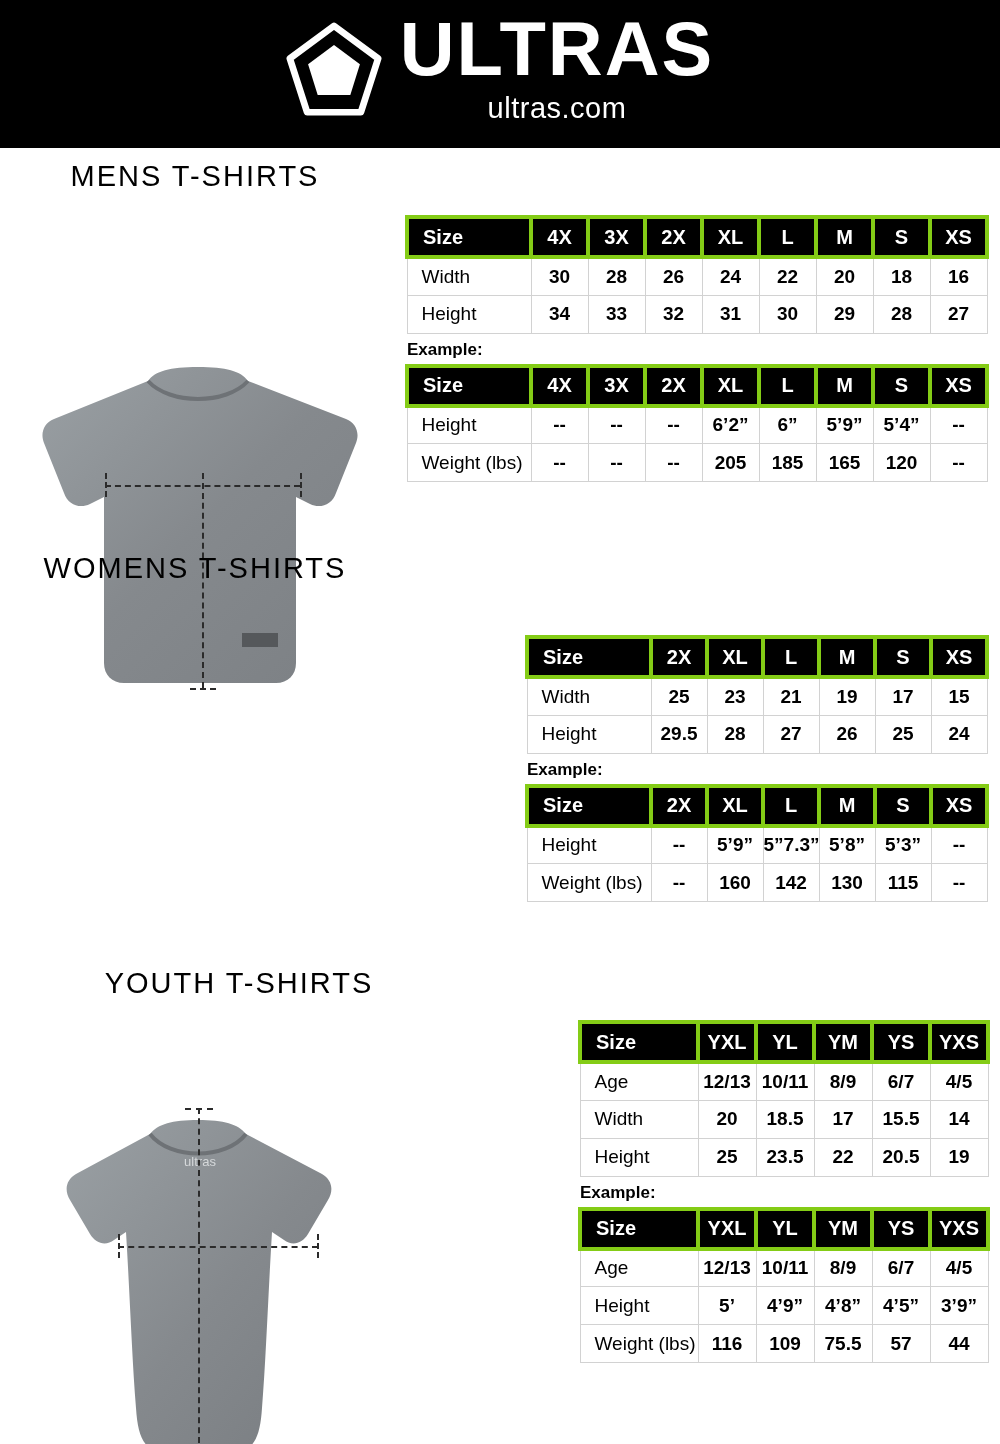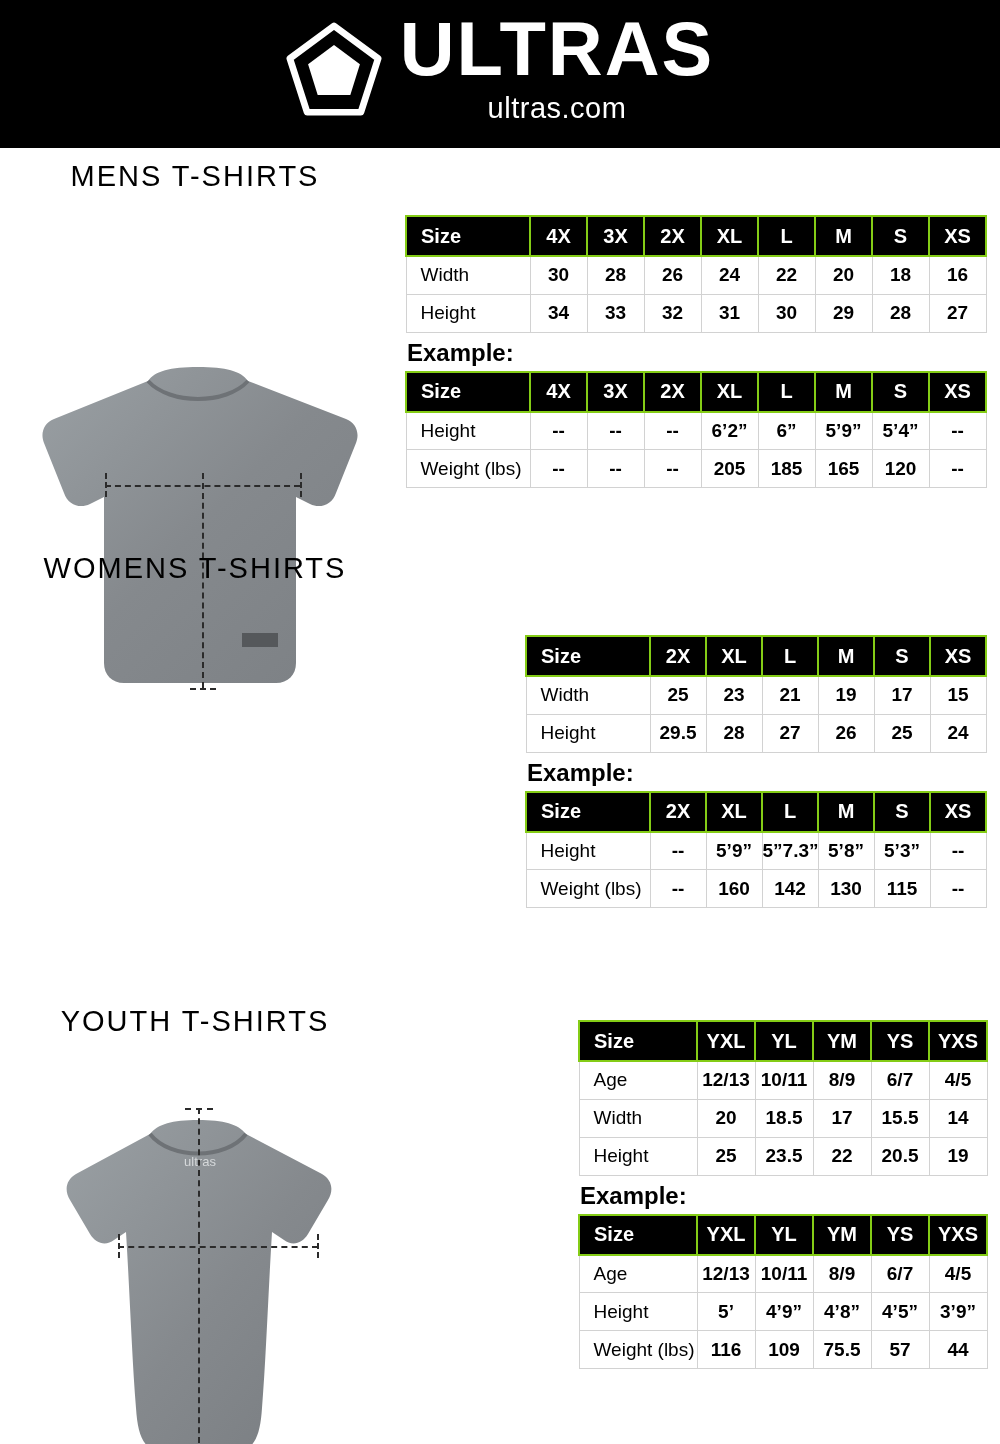--- a/index.html
+++ b/index.html
@@ -50,31 +50,31 @@
   table.size-table td, table.size-table th {
     border: 1px solid #d2d2d2;
     text-align: center;
     font-size: 19px;
     font-weight: bold;
     padding: 0;
     height: 38px;
     background: #fff;
   }
   table.size-table thead th {
-    background: #000; color: #fff; border: 2px solid #84cc16;
+    background: #000; color: #fff; border: 4px solid #84cc16;
     font-size: 20px; height: 40px;
   }
   table.size-table thead th.lbl { text-align: left; padding-left: 14px; }
   table.size-table td.lbl {
     text-align: left; padding-left: 14px; font-size: 19px; font-weight: normal;
   }
   td.small { font-size: 16px; }
   td.sub { font-size: 14px; line-height: 1.05; }
   .example-label {
-    font-size: 24px; font-weight: bold; margin: 6px 0 4px 2px;
+    font-size: 17px; font-weight: bold; margin: 6px 0 4px 2px;
   }
 
   .dash-h { position: absolute; border-top: 2px dashed #2b2b2b; }
   .dash-v { position: absolute; border-left: 2px dashed #2b2b2b; }
 </style>
 </head>
 <body>
 
 <div class="header">
   <div class="brand-wrap">
@@ -315,21 +315,21 @@
         <td>160</td>
         <td>142</td>
         <td>130</td>
         <td>115</td>
         <td>--</td>
       </tr>
     </tbody>
   </table>
 </div>
 
-<div class="section" style="left:0; top:1005px; width:400px;">
+<div class="section" style="left:0; top:967px; width:400px;padding-left:44px;">
   <div class="sec-title" style="text-align:center; width:390px;">YOUTH  T-SHIRTS</div>
 </div>
 
 <div class="section" style="left:578px; top:1020px; width:408px;">
   <table class="size-table" style="width:408px;">
     <colgroup>
         <col style="width:118px">
         <col span="5" style="width:58px">
       </colgroup>
     <thead>

